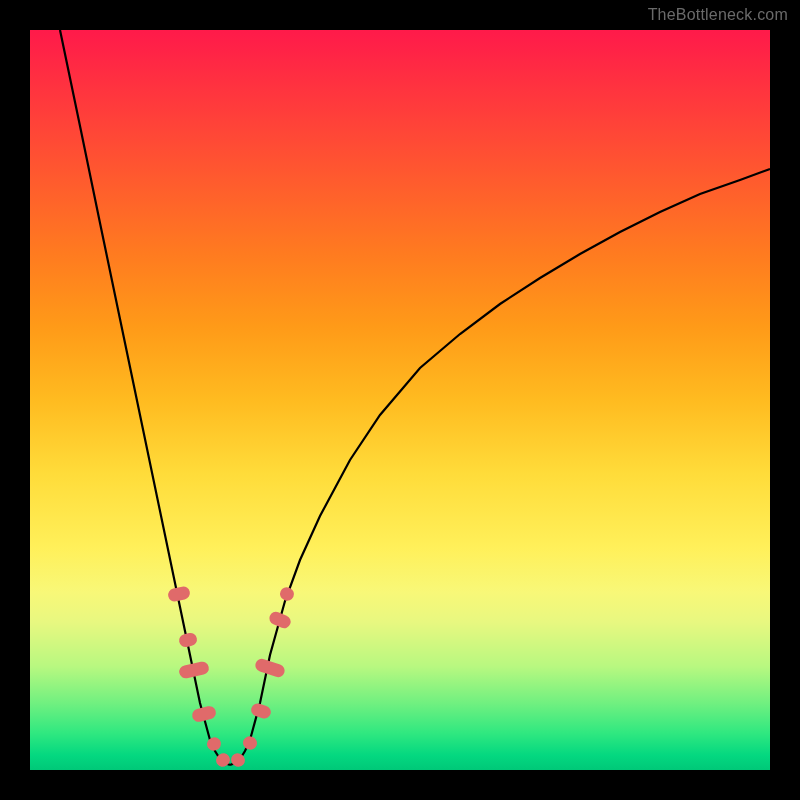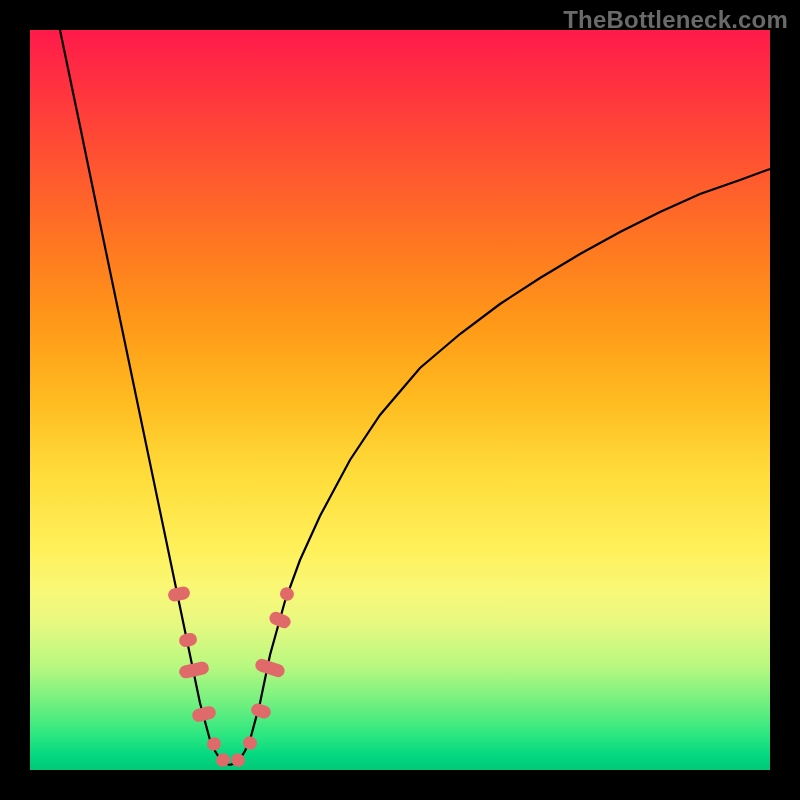--- a/index.html
+++ b/index.html
@@ -33,22 +33,22 @@
       #30e880 95%,
       #04d880 98%,
       #00c878 100%
     );
   }
   .watermark {
     position: absolute;
     top: 6px;
     right: 12px;
     color: #6a6a6a;
-    font-size: 24px;
-    font-weight: 700;
+    font-size: 16px;
+    font-weight: 400;
     letter-spacing: 0.2px;
   }
   svg.overlay {
     position: absolute;
     left: 0;
     top: 0;
     width: 800px;
     height: 800px;
     pointer-events: none;
   }

